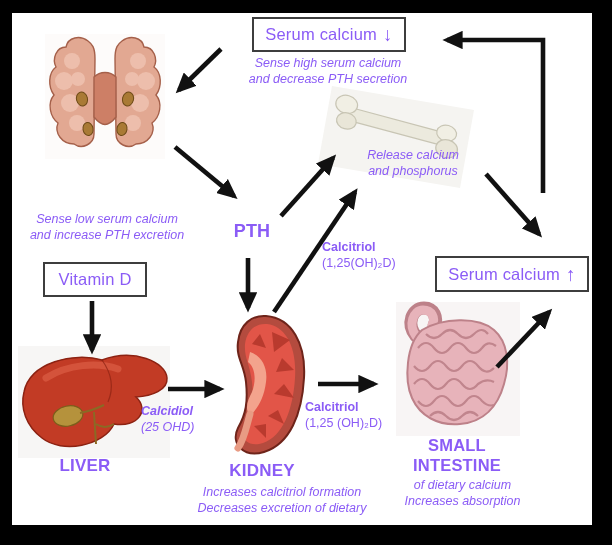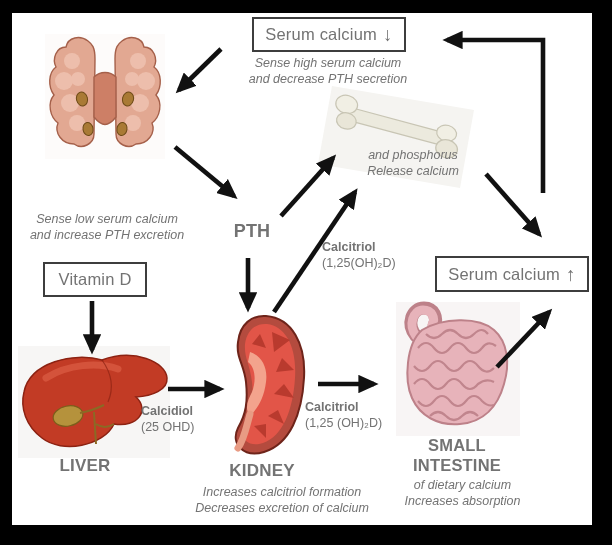--- a/index.html
+++ b/index.html
@@ -1,17 +1,17 @@
 <!DOCTYPE html>
 <html><head>
 <meta charset="utf-8">
 <style>
   html,body{margin:0;padding:0;background:#000;}
   .stage{position:relative;width:612px;height:545px;background:#000;overflow:hidden;
-         font-family:"Liberation Sans","DejaVu Sans",sans-serif;color:#737373;}
+         font-family:"Liberation Sans","DejaVu Sans",sans-serif;color:#8b5cf6;}
   .panel{position:absolute;left:12px;top:13px;width:580px;height:512px;background:#fff;}
   .abs{position:absolute;}
   .box{position:absolute;display:flex;align-items:center;justify-content:center;
        border:2px solid #3d3d3d;background:#fff;font-size:16.5px;letter-spacing:.2px;}
   .box .dir{font-weight:700;font-size:19px;margin-left:6px;line-height:1;}
   .note{position:absolute;font-style:italic;font-size:12.5px;line-height:1.28;text-align:center;}
   .organ-name{position:absolute;font-weight:700;font-size:17px;line-height:1.22;text-align:center;letter-spacing:.2px;}
   .hormone{position:absolute;text-align:left;font-size:12.5px;line-height:1.25;}
   .hormone .hname{font-weight:700;}
   svg{display:block;}
@@ -141,45 +141,45 @@
   </div>
 
   <div class="note" style="left:12px;top:211px;width:190px;">
     <div>Sense low serum calcium</div>
     <div>and increase PTH excretion</div>
   </div>
 
   <div class="organ-name" style="left:222px;top:221px;width:60px;font-size:18px;">PTH</div>
 
   <div class="note" style="left:353px;top:147px;width:120px;">
+    <div>Release calcium</div>
     <div>and phosphorus</div>
-    <div>Release calcium</div>
   </div>
 
   <div class="hormone" style="left:322px;top:240px;width:100px;">
     <div class="hname">Calcitriol</div>
     <div>(1,25(OH)₂D)</div>
   </div>
 
-  <div class="hormone" style="left:141px;top:404px;width:80px;">
+  <div class="hormone" style="left:141px;top:404px;width:80px;font-style:italic;">
     <div class="hname">Calcidiol</div>
     <div>(25 OHD)</div>
   </div>
 
   <div class="hormone" style="left:305px;top:400px;width:100px;">
     <div class="hname">Calcitriol</div>
     <div>(1,25 (OH)₂D)</div>
   </div>
 
   <div class="organ-name" style="left:212px;top:461px;width:100px;">KIDNEY</div>
 
   <div class="organ-name" style="left:35px;top:456px;width:100px;">LIVER</div>
   <div class="note" style="left:177px;top:484px;width:210px;">
     <div>Increases calcitriol formation</div>
-    <div>Decreases excretion of calcium</div>
+    <div>Decreases excretion of dietary</div>
   </div>
 
   <div class="organ-name" style="left:407px;top:435px;width:100px;font-size:16.5px;text-align:center;">
     <div>SMALL</div>
     <div>INTESTINE</div>
   </div>
   <div class="note" style="left:400px;top:477px;width:125px;">
     <div>of dietary calcium</div>
     <div>Increases absorption</div>
   </div>

